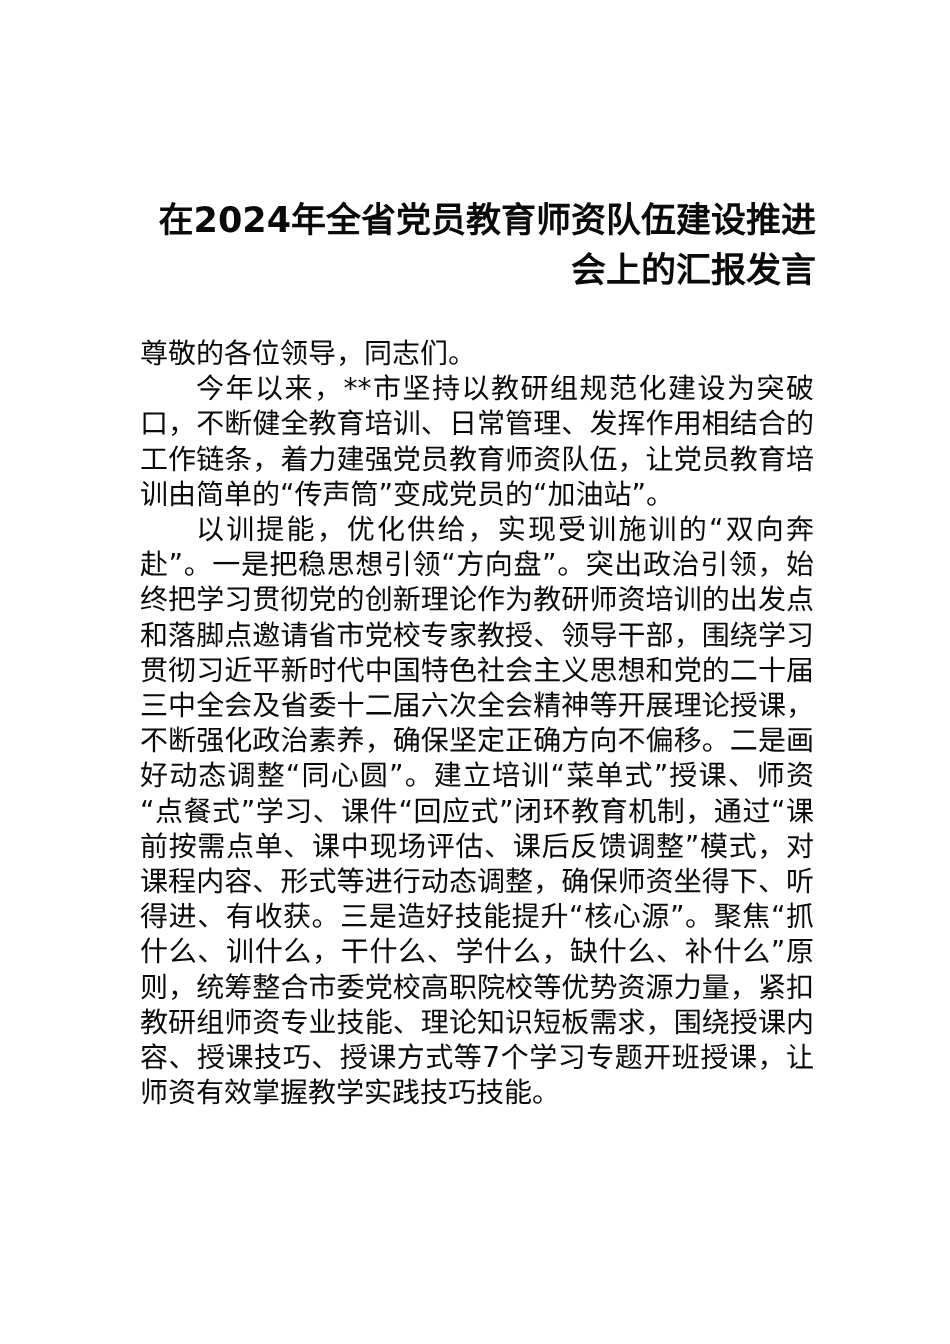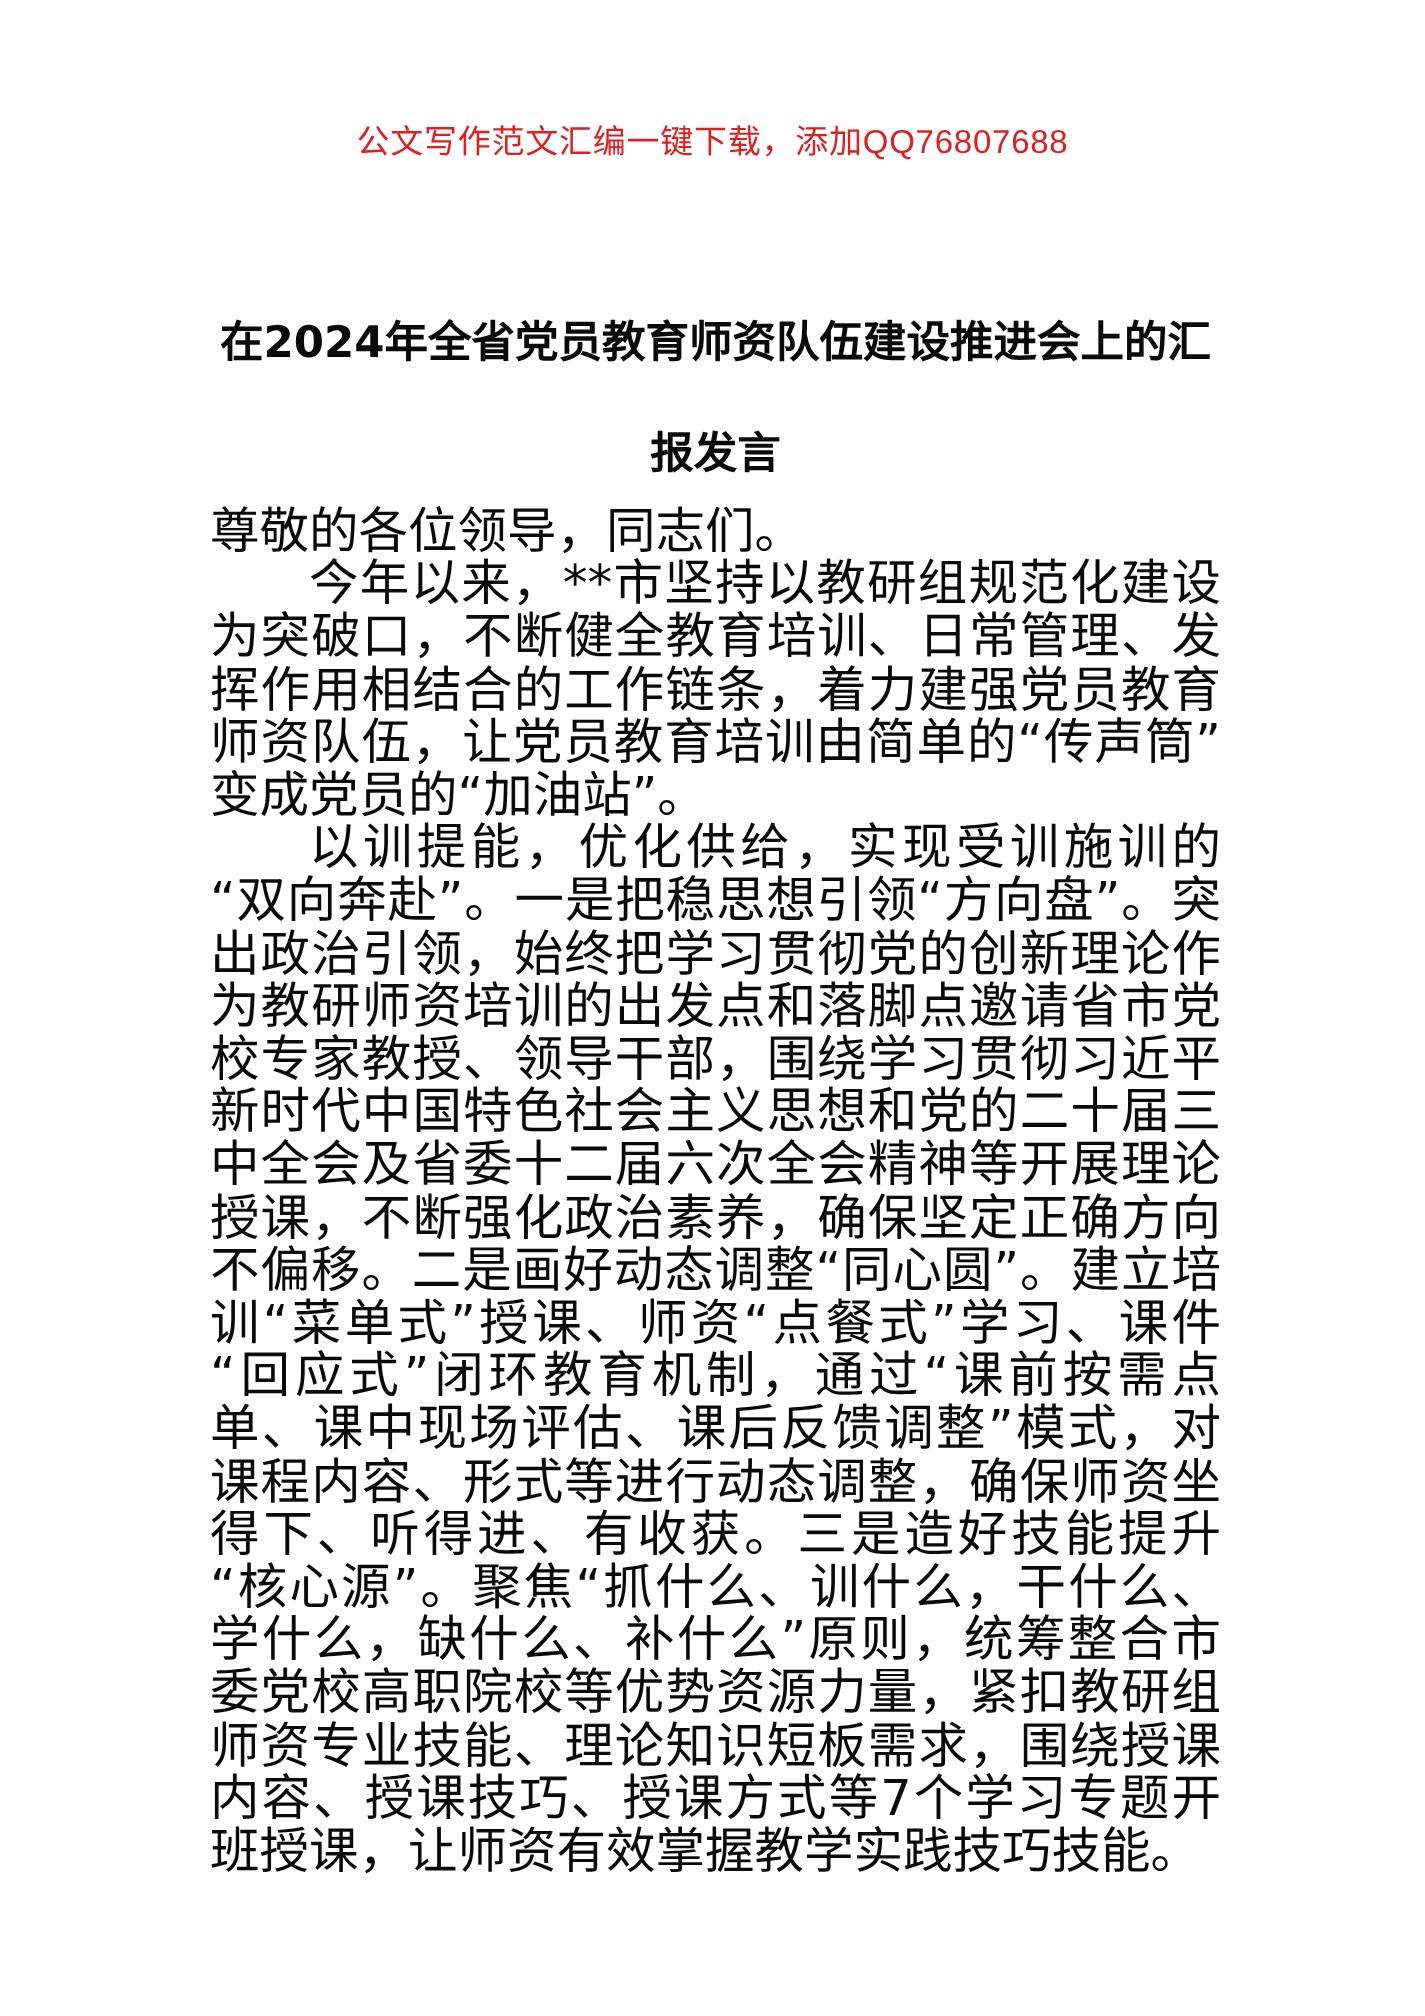--- a/index.html
+++ b/index.html
@@ -36,36 +36,36 @@
     font-weight: 400;
     white-space: nowrap;
   }
 
   
   .doc-title {
     position: absolute;
     top: 172px;
     left: 138px;
     width: 678px;
-    text-align: center;
-    font-size: 29px;
-    line-height: 74px;
+    text-align: right;
+    font-size: 35px;
+    line-height: 50px;
     font-weight: 700;
     color: #0a0a0a;
     letter-spacing: 0px;
     font-family: "DejaVu Sans", "Liberation Sans", sans-serif;
   }
 
   
   .body-copy {
     position: absolute;
     top: 336px;
     left: 140px;
     width: 674px;
-    font-size: 33px;
+    font-size: 28px;
     line-height: 35.2px;
     color: #0a0a0a;
     text-align: justify;
     text-justify: inter-character;
     font-weight: 400;
     font-family: "DejaVu Sans", "Liberation Sans", sans-serif;
   }
 
   .body-copy p {
     margin: 0;
@@ -81,21 +81,20 @@
   
   .body-copy p.clipped {
     text-align-last: justify;
   }
 </style>
 </head>
 <body>
 
 <div class="page">
 
-  <div class="promo-header">公文写作范文汇编一键下载，添加QQ76807688</div>
 
   <h1 class="doc-title">在2024年全省党员教育师资队伍建设推进会上的汇报发言</h1>
 
   <div class="body-copy">
     <p>尊敬的各位领导，同志们。</p>
     <p class="indent">今年以来，**市坚持以教研组规范化建设为突破口，不断健全教育培训、日常管理、发挥作用相结合的工作链条，着力建强党员教育师资队伍，让党员教育培训由简单的“传声筒”变成党员的“加油站”。</p>
     <p class="indent">以训提能，优化供给，实现受训施训的“双向奔赴”。一是把稳思想引领“方向盘”。突出政治引领，始终把学习贯彻党的创新理论作为教研师资培训的出发点和落脚点邀请省市党校专家教授、领导干部，围绕学习贯彻习近平新时代中国特色社会主义思想和党的二十届三中全会及省委十二届六次全会精神等开展理论授课，不断强化政治素养，确保坚定正确方向不偏移。二是画好动态调整“同心圆”。建立培训“菜单式”授课、师资“点餐式”学习、课件“回应式”闭环教育机制，通过“课前按需点单、课中现场评估、课后反馈调整”模式，对课程内容、形式等进行动态调整，确保师资坐得下、听得进、有收获。三是造好技能提升“核心源”。聚焦“抓什么、训什么，干什么、学什么，缺什么、补什么”原则，统筹整合市委党校高职院校等优势资源力量，紧扣教研组师资专业技能、理论知识短板需求，围绕授课内容、授课技巧、授课方式等7个学习专题开班授课，让师资有效掌握教学实践技巧技能。</p>
   </div>
 
 </div>

